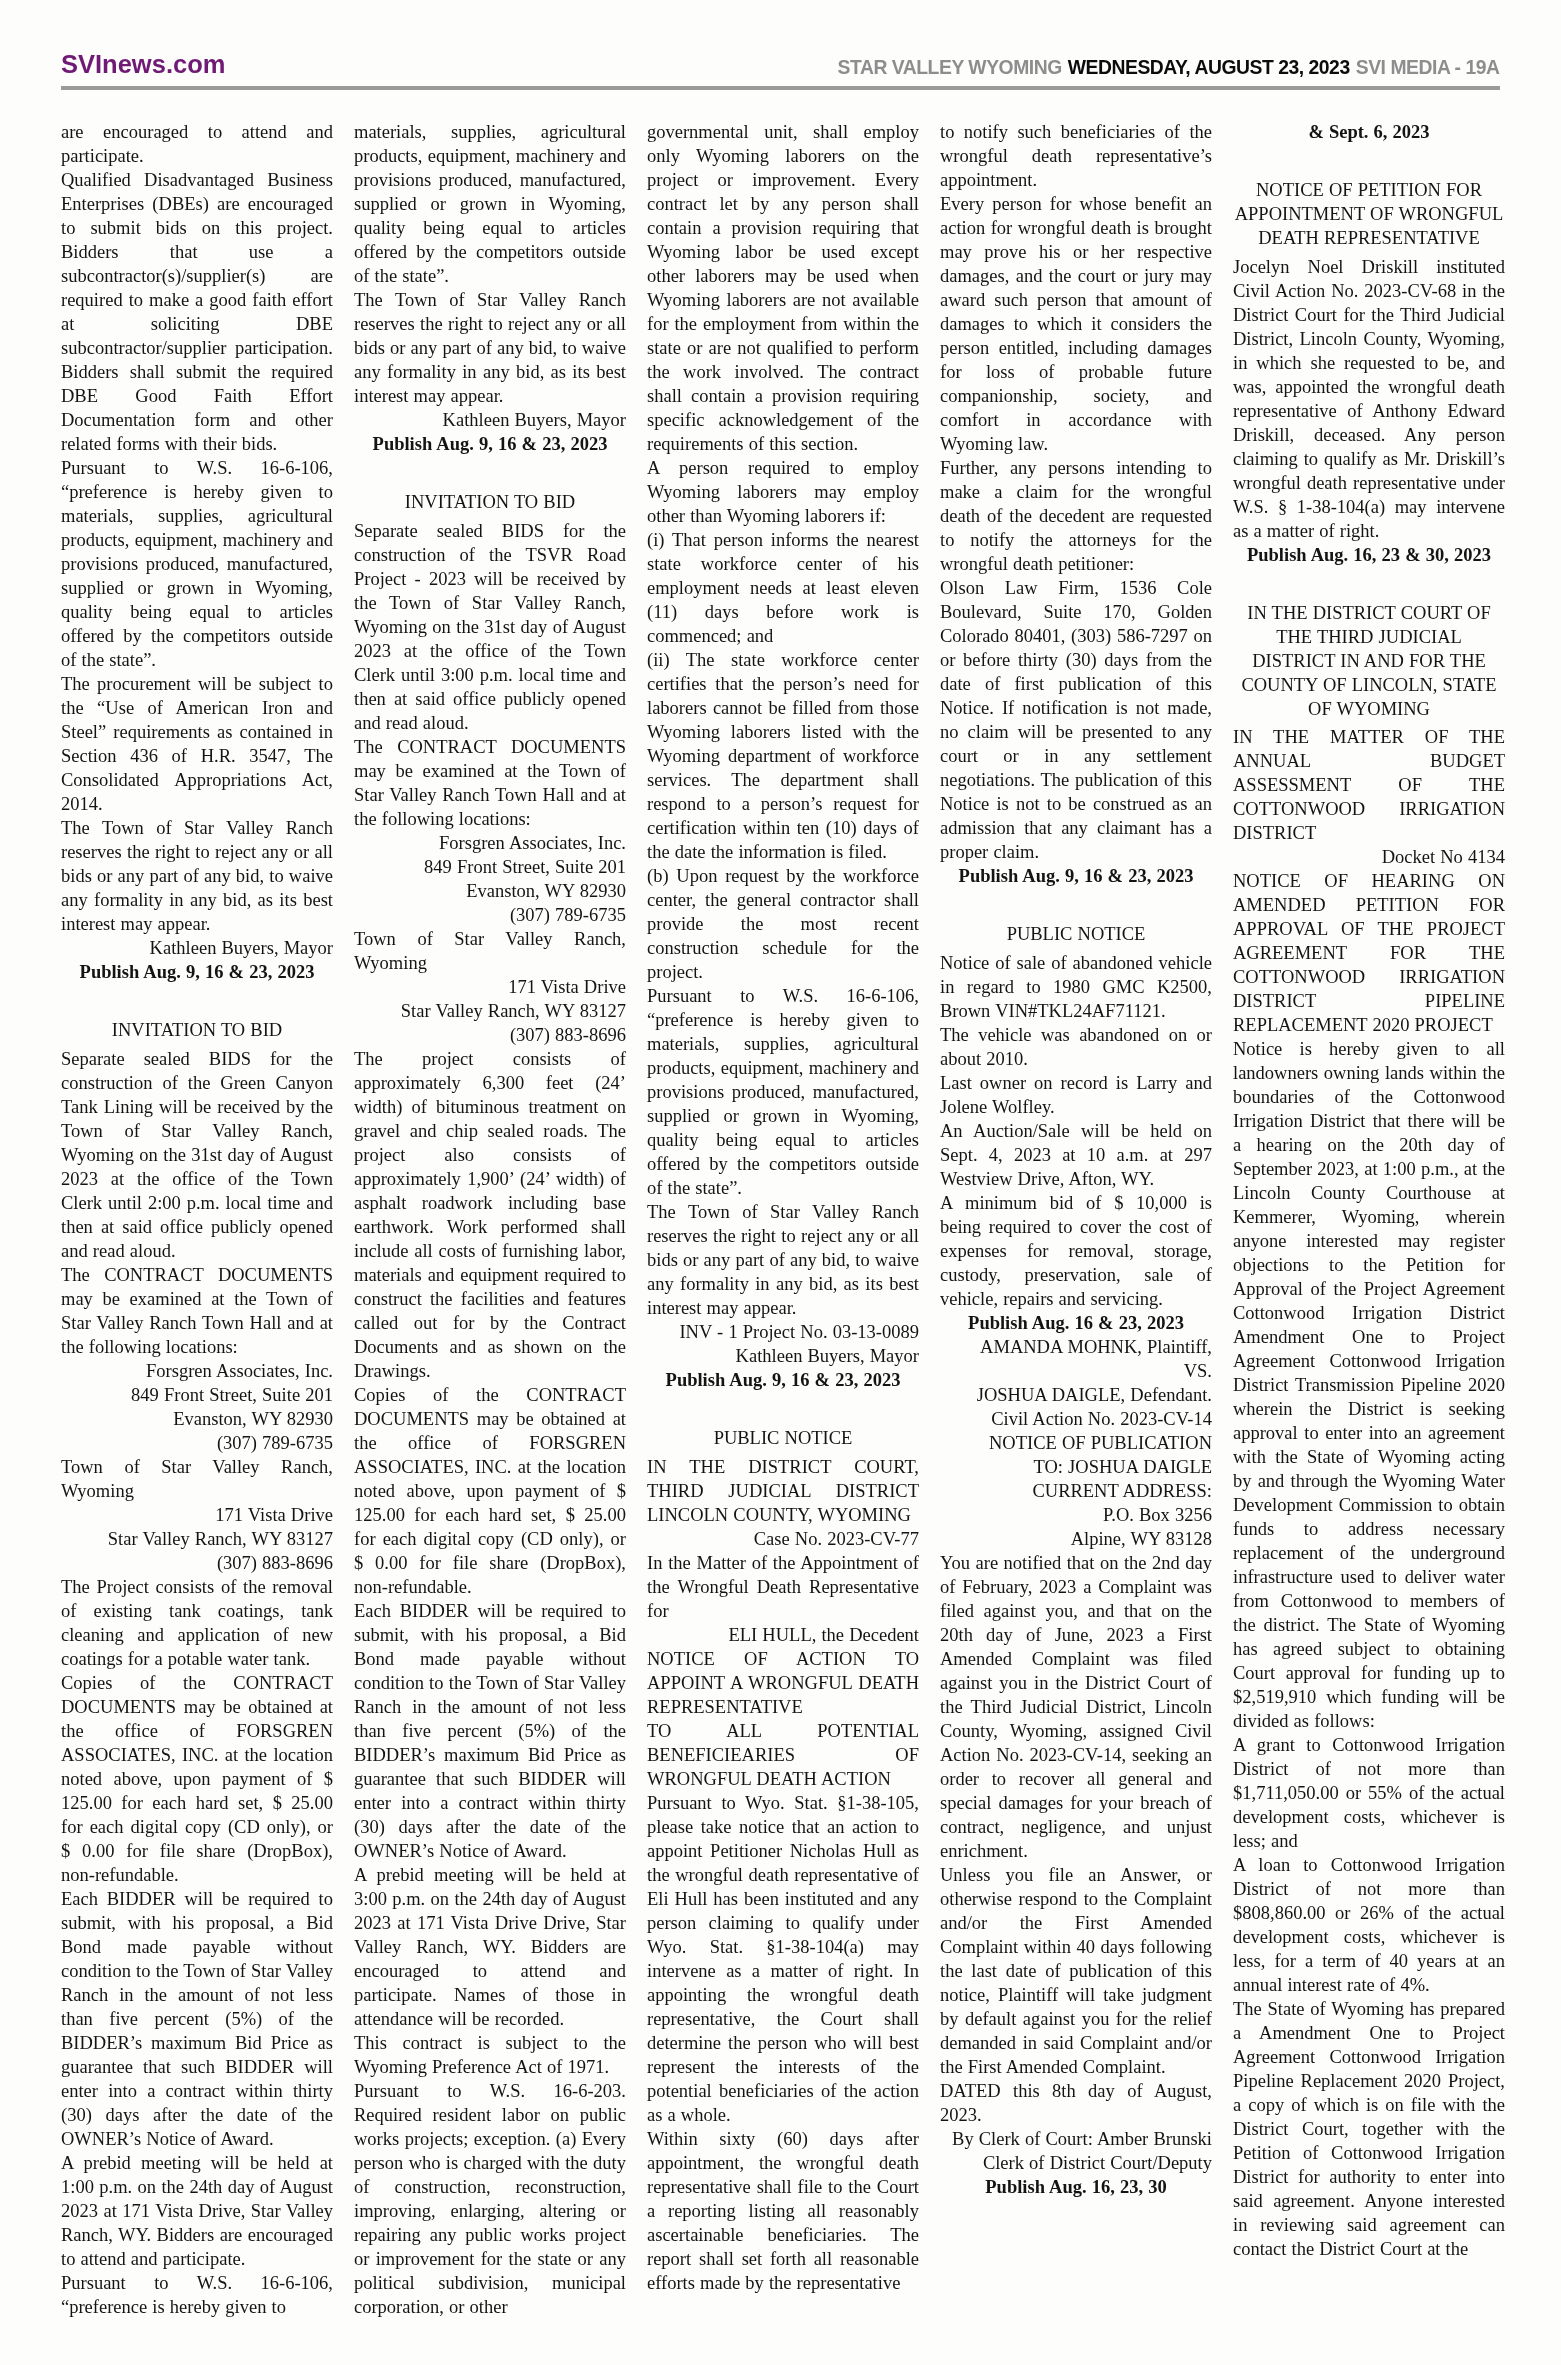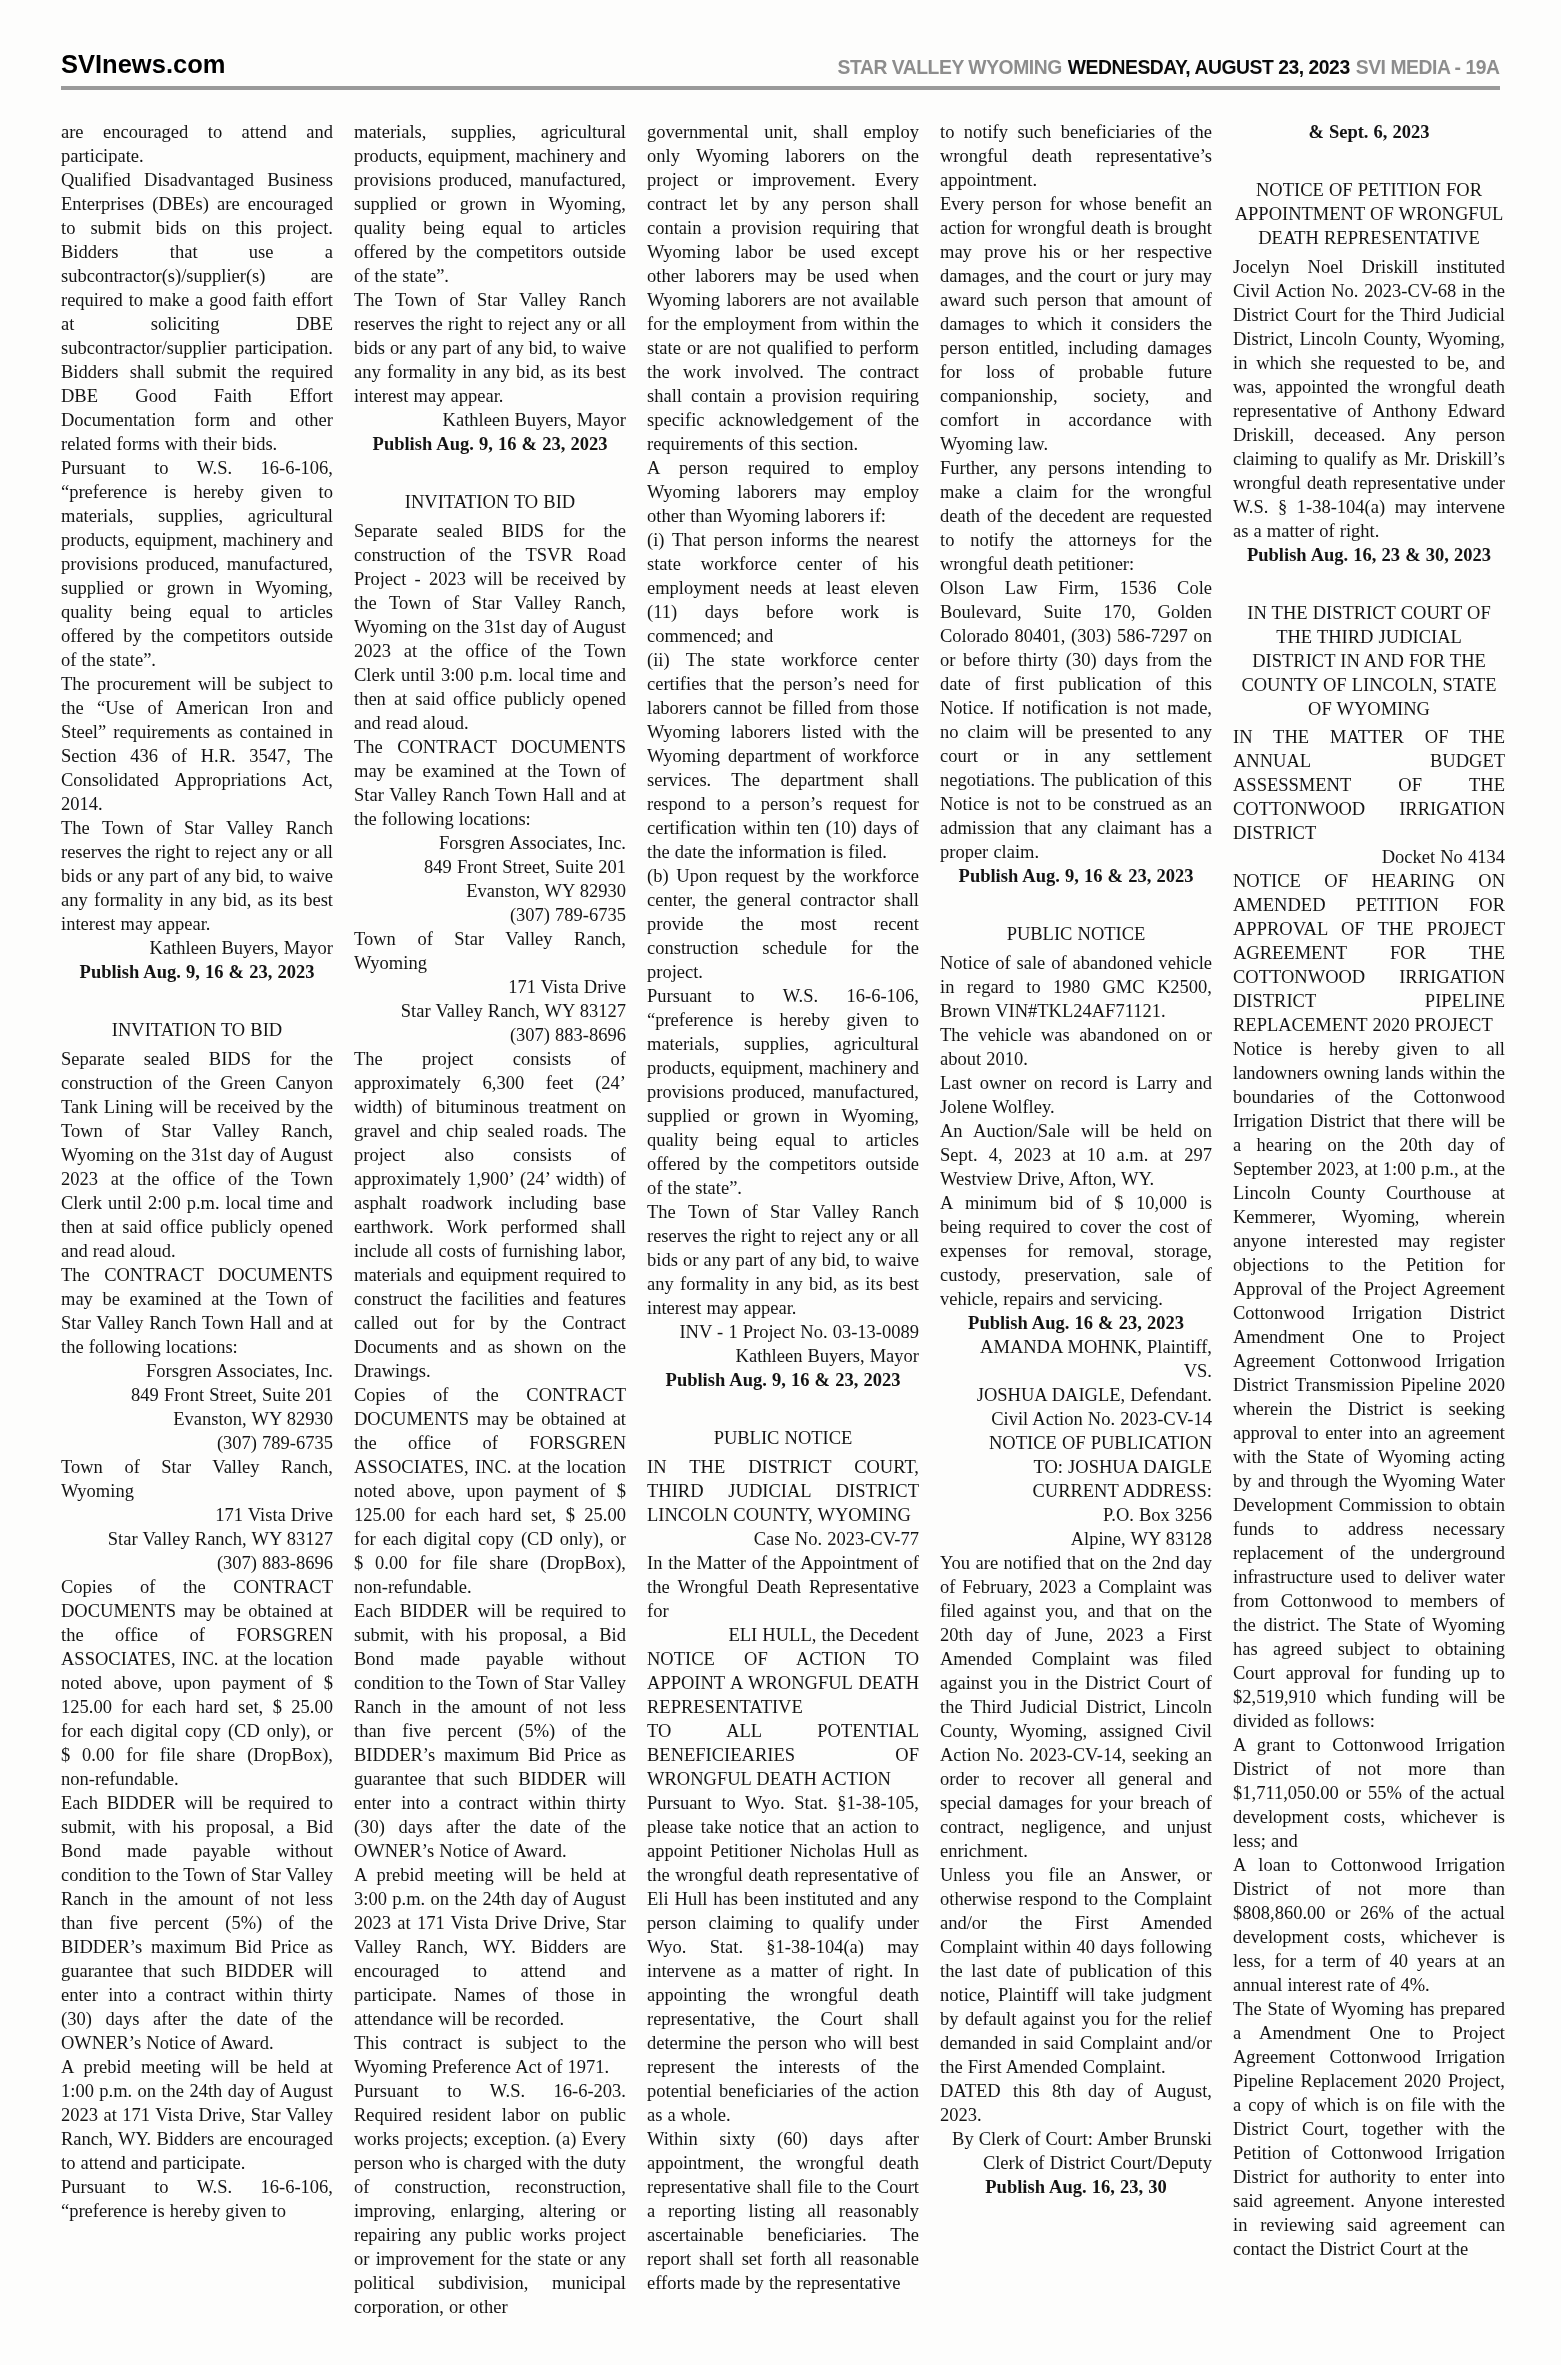--- a/index.html
+++ b/index.html
@@ -7,21 +7,21 @@
     width:1561px;height:2413px;
     background:#fdfdfc;color:#141414;
     font-family:"Liberation Serif","DejaVu Serif",serif;
     overflow:hidden;
   }
   .page{padding:34px 61px 0 61px;}
   
   .header{display:flex;justify-content:space-between;align-items:flex-end;height:45px;}
   .masthead{
     font-family:"Liberation Sans","DejaVu Sans",sans-serif;
-    font-weight:700;font-size:25.5px;letter-spacing:0px;color:#000000;
+    font-weight:700;font-size:25.5px;letter-spacing:0px;color:#701a75;
   }
   .header-right{
     font-family:"Liberation Sans","DejaVu Sans",sans-serif;
     font-size:21px;letter-spacing:-0.5px;white-space:nowrap;
   }
   .header-right .seg{display:inline-block;transform:scaleX(.92);transform-origin:right;}
   .hr-gray{color:#8d8d8d;font-weight:700;}
   .hr-black{color:#0c0c0c;font-weight:700;margin:0 6.6px;}
   .rule{height:4.3px;background:#9a9a9a;margin-top:6.6px;}
   
@@ -60,20 +60,21 @@
         <div class="blk p">Separate sealed BIDS for the construction of the Green Canyon Tank Lining will be received by the Town of Star Valley Ranch, Wyoming on the 31st day of August 2023 at the office of the Town Clerk until 2:00 p.m. local time and then at said office publicly opened and read aloud.</div>
         <div class="blk p">The CONTRACT DOCUMENTS may be examined at the Town of Star Valley Ranch Town Hall and at the following locations:</div>
         <div class="blk line">Forsgren Associates, Inc.</div>
         <div class="blk line">849 Front Street, Suite 201</div>
         <div class="blk line">Evanston, WY 82930</div>
         <div class="blk line">(307) 789-6735</div>
         <div class="blk p">Town of Star Valley Ranch, Wyoming</div>
         <div class="blk line">171 Vista Drive</div>
         <div class="blk line">Star Valley Ranch, WY 83127</div>
         <div class="blk line">(307) 883-8696</div>
+        <div class="blk p">The Project consists of the removal of existing tank coatings, tank cleaning and application of new coatings for a potable water tank.</div>
         <div class="blk p">Copies of the CONTRACT DOCUMENTS may be obtained at the office of FORSGREN ASSOCIATES, INC. at the location noted above, upon payment of $ 125.00 for each hard set, $ 25.00 for each digital copy (CD only), or $ 0.00 for file share (DropBox), non-refundable.</div>
         <div class="blk p">Each BIDDER will be required to submit, with his proposal, a Bid Bond made payable without condition to the Town of Star Valley Ranch in the amount of not less than five percent (5%) of the BIDDER’s maximum Bid Price as guarantee that such BIDDER will enter into a contract within thirty (30) days after the date of the OWNER’s Notice of Award.</div>
         <div class="blk p">A prebid meeting will be held at 1:00 p.m. on the 24th day of August 2023 at 171 Vista Drive, Star Valley Ranch, WY. Bidders are encouraged to attend and participate.</div>
         <div class="blk p">Pursuant to W.S. 16-6-106, “preference is hereby given to</div>
       </div>
     <div class="col">
         <div class="blk p">materials, supplies, agricultural products, equipment, machinery and provisions produced, manufactured, supplied or grown in Wyoming, quality being equal to articles offered by the competitors outside of the state”.</div>
         <div class="blk p">The Town of Star Valley Ranch reserves the right to reject any or all bids or any part of any bid, to waive any formality in any bid, as its best interest may appear.</div>
         <div class="blk line">Kathleen Buyers, Mayor</div>
         <div class="blk publish">Publish Aug. 9, 16 &amp; 23, 2023</div>

